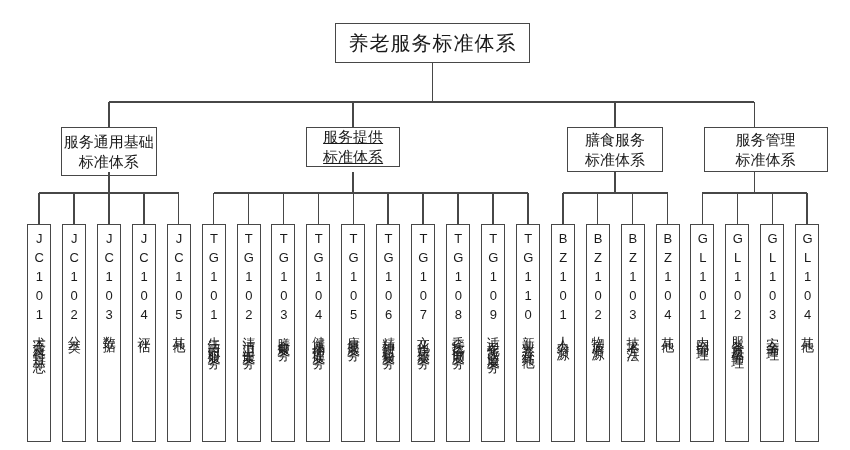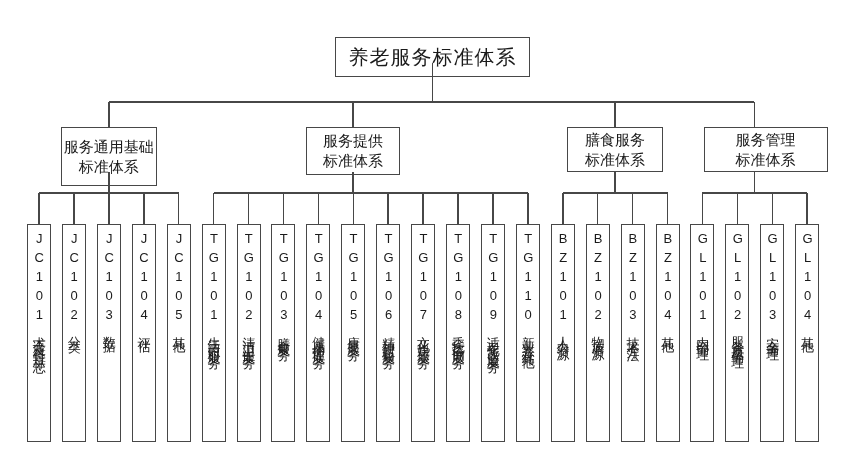--- a/index.html
+++ b/index.html
@@ -7,40 +7,40 @@
     position:relative;width:850px;height:450px;background:#ffffff;
     font-family:"Liberation Sans","DejaVu Sans",sans-serif;
     overflow:hidden;color:#1a1a1a;
     --line:#474747;
   }
   .node{
     position:absolute;box-sizing:border-box;background:#ffffff;
     border:1.5px solid var(--line);
     display:flex;align-items:center;justify-content:center;
   }
-  .root{left:335px;top:23px;width:195px;height:40px;font-size:20px;letter-spacing:1px;margin-top:14px;}
+  .root{left:335px;top:23px;width:195px;height:40px;font-size:20px;letter-spacing:1px;}
   .group-box{flex-direction:column;font-size:15px;line-height:20px;text-align:center;}
   .leaf{align-items:flex-start;padding-top:6px;}
   .vtext{
     writing-mode:vertical-rl;text-orientation:upright;
     font-size:13px;line-height:1.05;letter-spacing:4px;
   }
   .cline{position:absolute;background:var(--line);}
 </style>
 </head>
 <body>
 
 <div class="canvas" id="diagram" style="--line: #474747;">
   <div class="node root">
     <span>养老服务标准体系</span>
   </div>
 <div class="cline" style="left: 431.75px; top: 63px; width: 1.5px; height: 39px;"></div>
     <div class="cline" style="left: 108.8px; top: 101.25px; width: 645.7px; height: 1.5px;"></div>
     <div class="cline" style="left: 108.05px; top: 102px; width: 1.5px; height: 25px;"></div>
-    <div class="node group-box" style="left: 60.8px; top: 127px; width: 96px; height: 59px;">
+    <div class="node group-box" style="left: 60.8px; top: 127px; width: 96px; height: 49px;">
       <span>服务通用基础</span>
       <span>标准体系</span>
     </div>
     <div class="cline" style="left: 108.05px; top: 172px; width: 1.5px; height: 21px;"></div>
     <div class="cline" style="left: 39px; top: 192.25px; width: 139.68px; height: 1.5px;"></div>
     <div class="cline" style="left: 38.25px; top: 193px; width: 1.5px; height: 31px;"></div>
     <div class="node leaf" style="left: 27px; top: 224px; width: 24px; height: 218px;">
       <span class="vtext"><span>JC101</span><span>术语及符号标志</span></span>
     </div>
     <div class="cline" style="left: 73.17px; top: 193px; width: 1.5px; height: 31px;"></div>
@@ -53,21 +53,21 @@
     </div>
     <div class="cline" style="left: 143.01px; top: 193px; width: 1.5px; height: 31px;"></div>
     <div class="node leaf" style="left: 131.76px; top: 224px; width: 24px; height: 218px;">
       <span class="vtext"><span>JC104</span><span>评估</span></span>
     </div>
     <div class="cline" style="left: 177.93px; top: 193px; width: 1.5px; height: 31px;"></div>
     <div class="node leaf" style="left: 166.68px; top: 224px; width: 24px; height: 218px;">
       <span class="vtext"><span>JC105</span><span>其他</span></span>
     </div>
     <div class="cline" style="left: 352.35px; top: 102px; width: 1.5px; height: 25px;"></div>
-    <div class="node group-box" style="left: 306.1px; top: 127px; width: 94px; height: 48px;">
+    <div class="node group-box" style="left: 306.1px; top: 127px; width: 94px; height: 40px; text-decoration: underline;">
       <span>服务提供</span>
       <span>标准体系</span>
     </div>
     <div class="cline" style="left: 352.35px; top: 172px; width: 1.5px; height: 21px;"></div>
     <div class="cline" style="left: 213.6px; top: 192.25px; width: 314.28px; height: 1.5px;"></div>
     <div class="cline" style="left: 212.85px; top: 193px; width: 1.5px; height: 31px;"></div>
     <div class="node leaf" style="left: 201.6px; top: 224px; width: 24px; height: 218px;">
       <span class="vtext"><span>TG101</span><span>生活照料服务</span></span>
     </div>
     <div class="cline" style="left: 247.77px; top: 193px; width: 1.5px; height: 31px;"></div>

